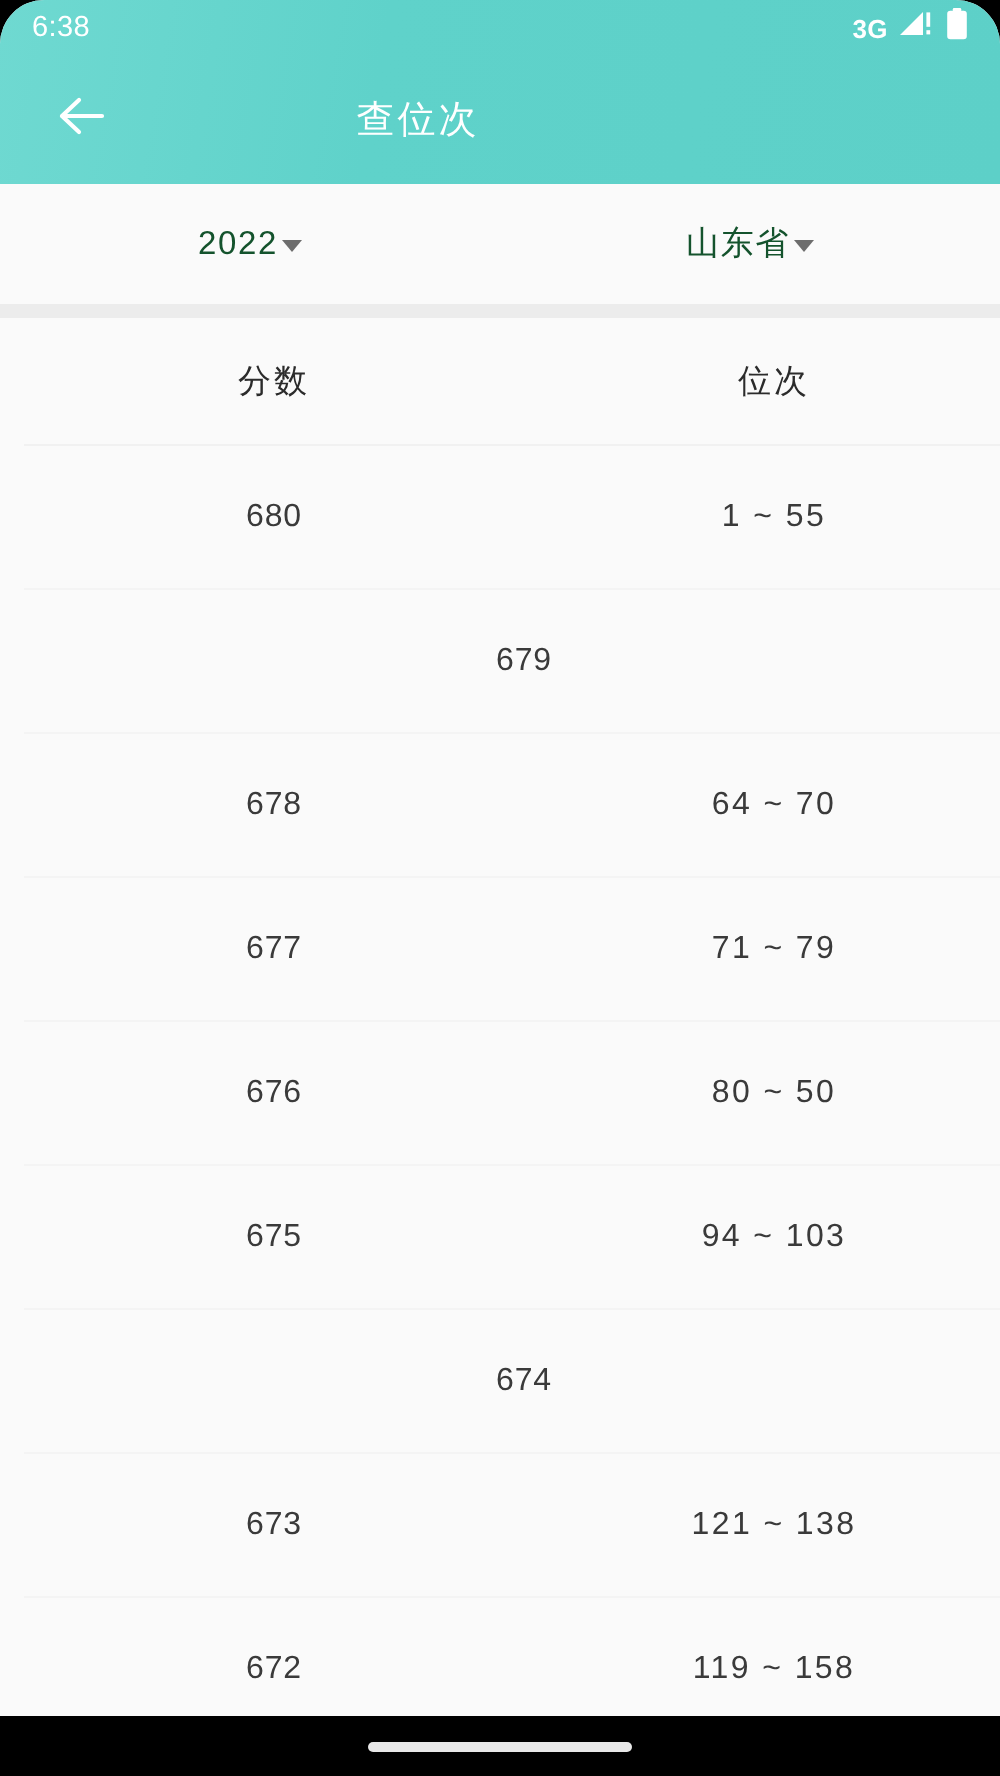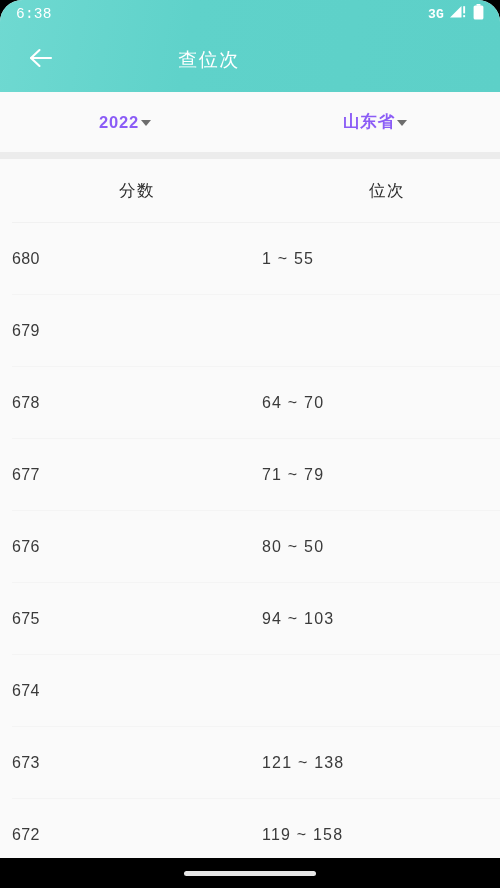--- a/index.html
+++ b/index.html
@@ -37,21 +37,20 @@
   }
 
   
   .header-block {
     position: absolute;
     left: 0;
     top: 0;
     width: 500px;
     height: 92px;
     background: linear-gradient(100deg, #6fd9d1 0%, #5fd2ca 38%, #5dd0c8 100%);
-    font-family: Liberation Mono, monospace;
   }
 
   
   .status-bar {
     position: absolute;
     left: 0;
     top: 0;
     width: 500px;
     height: 28px;
     display: flex;
@@ -130,24 +129,23 @@
   .filter-cell {
     flex: 1;
     display: flex;
     align-items: center;
     justify-content: center;
     gap: 2px;
     cursor: pointer;
     height: 100%;
   }
   .filter-label {
-    color: #8b5cf6;
+    color: #14532d;
     font-size: 16.5px;
     letter-spacing: 0.8px;
-    font-weight: bold;
   }
   .caret {
     width: 0;
     height: 0;
     border-left: 5.5px solid transparent;
     border-right: 5.5px solid transparent;
     border-top: 6.5px solid #6d6d6d;
     margin-top: 2px;
   }
 
@@ -184,20 +182,21 @@
     letter-spacing: 1.5px;
   }
   .tr {
     display: flex;
     align-items: center;
     height: 71px;
     border-bottom: 1px solid #f4f4f4;
   }
   .td {
     flex: 1;
+    text-align: center;
     color: #3a3a3a;
     font-size: 16px;
     letter-spacing: 0.4px;
   }
   .td-rank { letter-spacing: 1.2px; }
 
   
   .nav-bar {
     position: absolute;
     left: 0;

